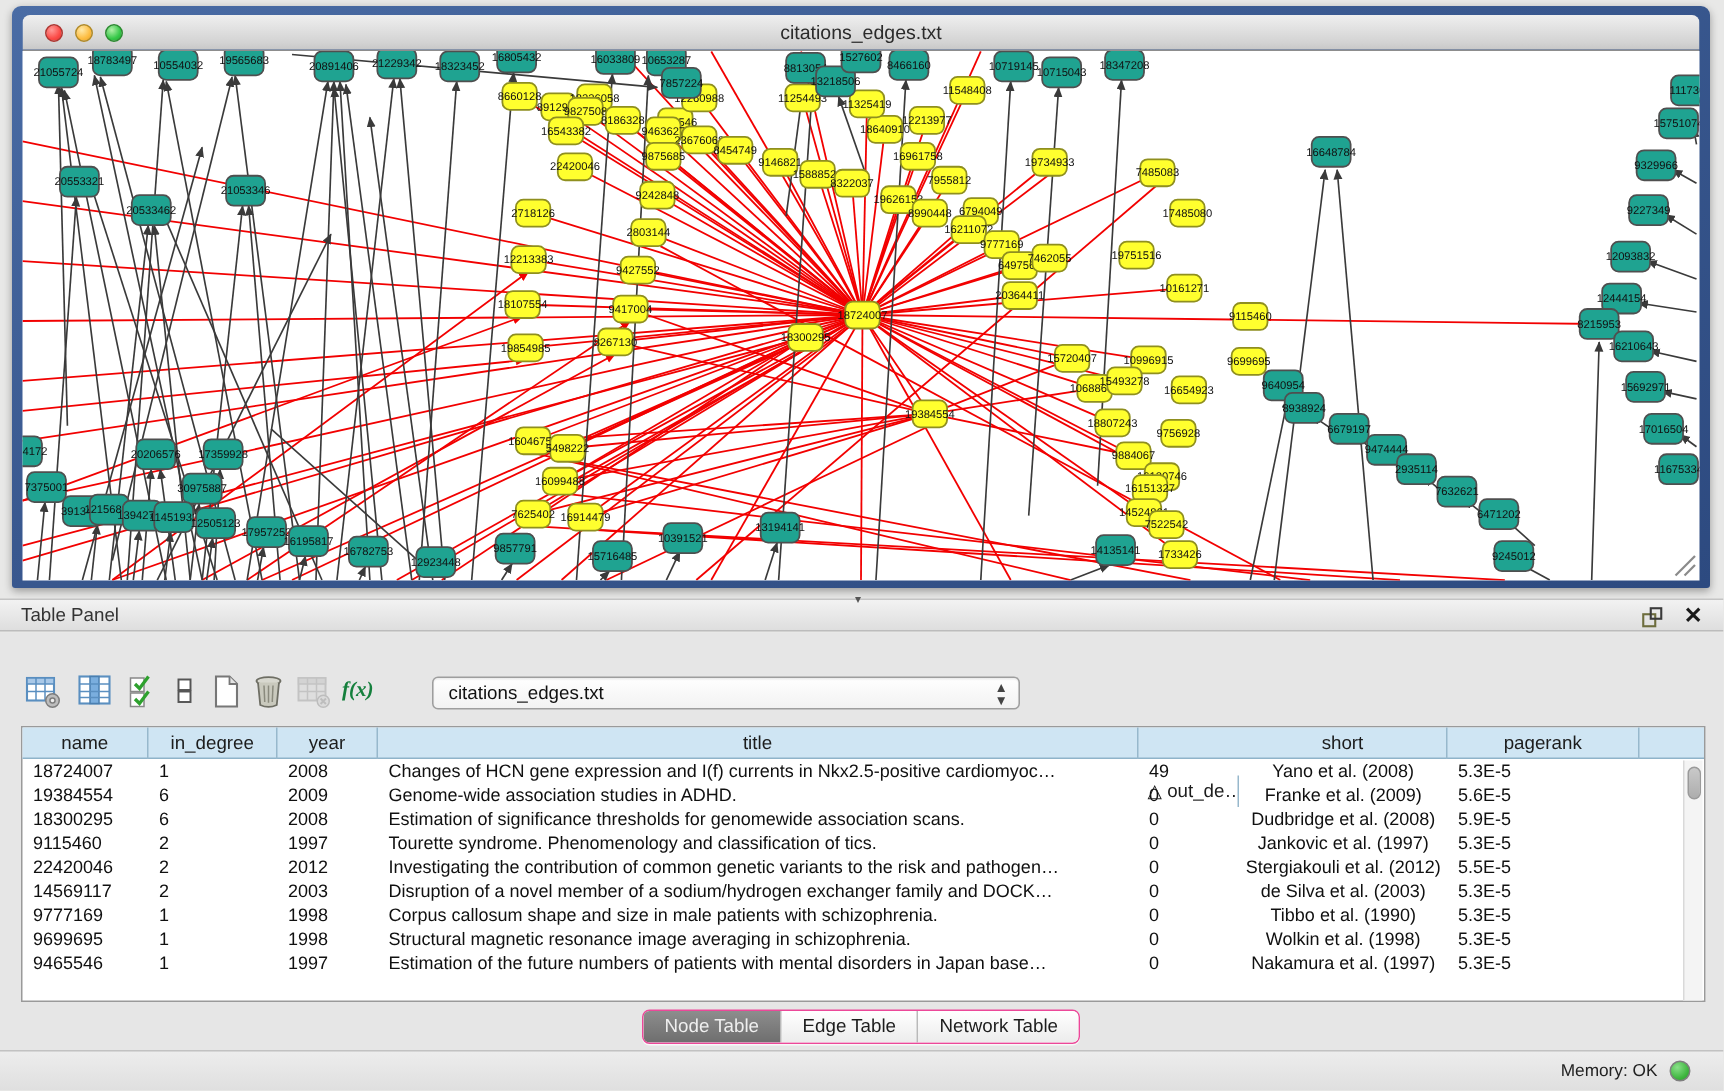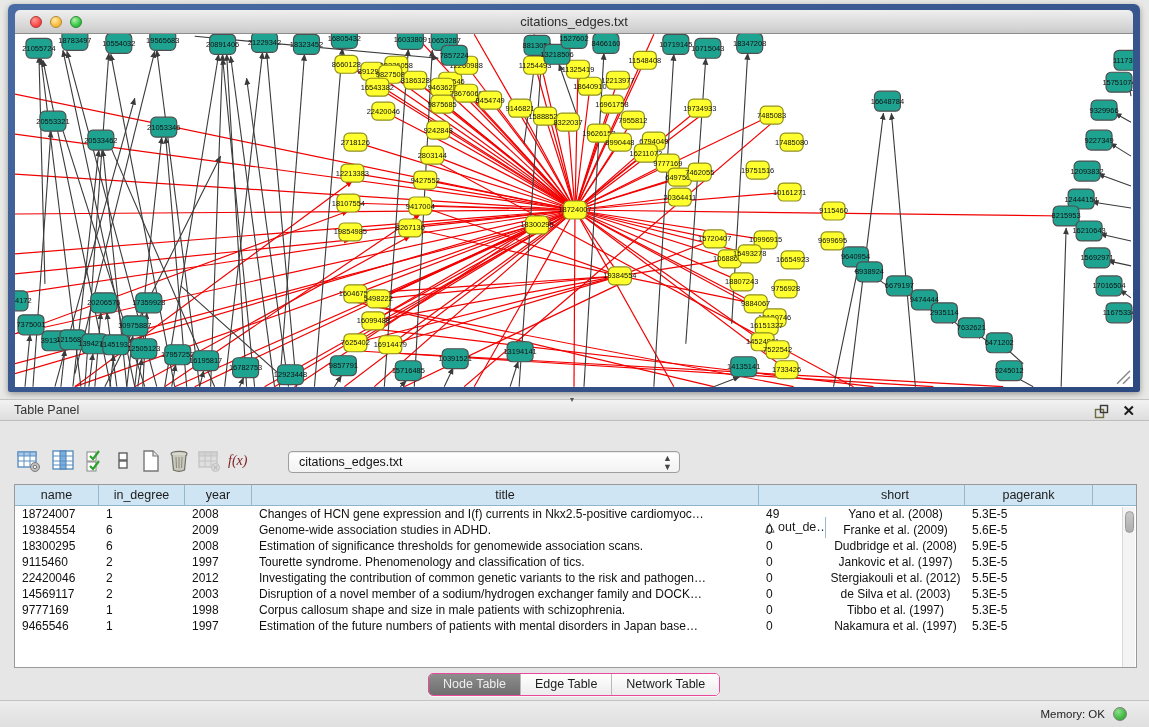--- a/index.html
+++ b/index.html
@@ -604,37 +604,38 @@
       <svg width="26" height="26" viewBox="0 0 26 26">
         <rect x="3" y="4" width="18" height="15" fill="#d6d6d6" stroke="#9a9a9a" stroke-width="1.3"></rect>
         <rect x="3" y="4" width="18" height="4" fill="#bdbdbd" stroke="#9a9a9a"></rect>
         <line x1="9" y1="4" x2="9" y2="19" stroke="#9a9a9a"></line>
           <line x1="15" y1="4" x2="15" y2="19" stroke="#9a9a9a"></line>
         <line x1="3" y1="13" x2="21" y2="13" stroke="#9a9a9a"></line>
         <circle cx="19.5" cy="19.5" r="4" fill="#cfcfcf" stroke="#8d8d8d"></circle>
         <path d="M17.7 17.7 l3.6 3.6 M21.3 17.7 l-3.6 3.6" stroke="#8d8d8d" stroke-width="1.3"></path>
       </svg>
     </div>
-    <div class="tbtn" style="left:228px;width:34px;font-style:italic;font-weight:normal;font-size:14px;color:#7f1d1d;line-height:26px;font-family:'Liberation Serif',serif">f(x)</div>
+    <div class="tbtn" style="left:228px;width:34px;font-style:italic;font-weight:bold;font-size:14px;color:#15803d;line-height:26px;font-family:'Liberation Serif',serif">f(x)</div>
 
     <div id="combo">
       <div id="combo-text">citations_edges.txt</div>
       <div id="combo-arrows">▲<br>▼</div>
     </div>
 
     <div id="tbl-wrap">
       <div id="tbl-head"><div class="hc c0">name</div><div class="hc c1">in_degree</div><div class="hc c2">year</div><div class="hc c3">title</div><div class="hc c4" style="text-align: left; padding-left: 6px; margin-top: 32px;">△ out_de…</div><div class="hc c5">short</div><div class="hc c6">pagerank</div></div>
       <div id="tbl-rows">
           <div class="row"><div class="rc c0">18724007</div><div class="rc c1">1</div><div class="rc c2">2008</div><div class="rc c3">Changes of HCN gene expression and I(f) currents in Nkx2.5-positive cardiomyoc…</div><div class="rc c4">49</div><div class="rc c5">Yano et al. (2008)</div><div class="rc c6">5.3E-5</div></div>
           <div class="row"><div class="rc c0">19384554</div><div class="rc c1">6</div><div class="rc c2">2009</div><div class="rc c3">Genome-wide association studies in ADHD.</div><div class="rc c4">0</div><div class="rc c5">Franke et al. (2009)</div><div class="rc c6">5.6E-5</div></div>
           <div class="row"><div class="rc c0">18300295</div><div class="rc c1">6</div><div class="rc c2">2008</div><div class="rc c3">Estimation of significance thresholds for genomewide association scans.</div><div class="rc c4">0</div><div class="rc c5">Dudbridge et al. (2008)</div><div class="rc c6">5.9E-5</div></div>
           <div class="row"><div class="rc c0">9115460</div><div class="rc c1">2</div><div class="rc c2">1997</div><div class="rc c3">Tourette syndrome. Phenomenology and classification of tics.</div><div class="rc c4">0</div><div class="rc c5">Jankovic et al. (1997)</div><div class="rc c6">5.3E-5</div></div>
           <div class="row"><div class="rc c0">22420046</div><div class="rc c1">2</div><div class="rc c2">2012</div><div class="rc c3">Investigating the contribution of common genetic variants to the risk and pathogen…</div><div class="rc c4">0</div><div class="rc c5">Stergiakouli et al. (2012)</div><div class="rc c6">5.5E-5</div></div>
           <div class="row"><div class="rc c0">14569117</div><div class="rc c1">2</div><div class="rc c2">2003</div><div class="rc c3">Disruption of a novel member of a sodium/hydrogen exchanger family and DOCK…</div><div class="rc c4">0</div><div class="rc c5">de Silva et al. (2003)</div><div class="rc c6">5.3E-5</div></div>
-          <div class="row"><div class="rc c0">9777169</div><div class="rc c1">1</div><div class="rc c2">1998</div><div class="rc c3">Corpus callosum shape and size in male patients with schizophrenia.</div><div class="rc c4">0</div><div class="rc c5">Tibbo et al. (1997)</div><div class="rc c6">5.3E-5</div></div>
+          <div class="row"><div class="rc c0">9777169</div><div class="rc c1">1</div><div class="rc c2">1998</div><div class="rc c3">Corpus callosum shape and size in male patients with schizophrenia.</div><div class="rc c4">0</div><div class="rc c5">Tibbo et al. (1990)</div><div class="rc c6">5.3E-5</div></div>
+          <div class="row"><div class="rc c0">9699695</div><div class="rc c1">1</div><div class="rc c2">1998</div><div class="rc c3">Structural magnetic resonance image averaging in schizophrenia.</div><div class="rc c4">0</div><div class="rc c5">Wolkin et al. (1998)</div><div class="rc c6">5.3E-5</div></div>
           <div class="row"><div class="rc c0">9465546</div><div class="rc c1">1</div><div class="rc c2">1997</div><div class="rc c3">Estimation of the future numbers of patients with mental disorders in Japan base…</div><div class="rc c4">0</div><div class="rc c5">Nakamura et al. (1997)</div><div class="rc c6">5.3E-5</div></div>
         </div>
       <div id="vscroll">
         <div id="vthumb"></div>
       </div>
     </div>
 
     <div id="segs">
       <div class="seg sel">Node Table</div>
       <div class="seg">Edge Table</div>

